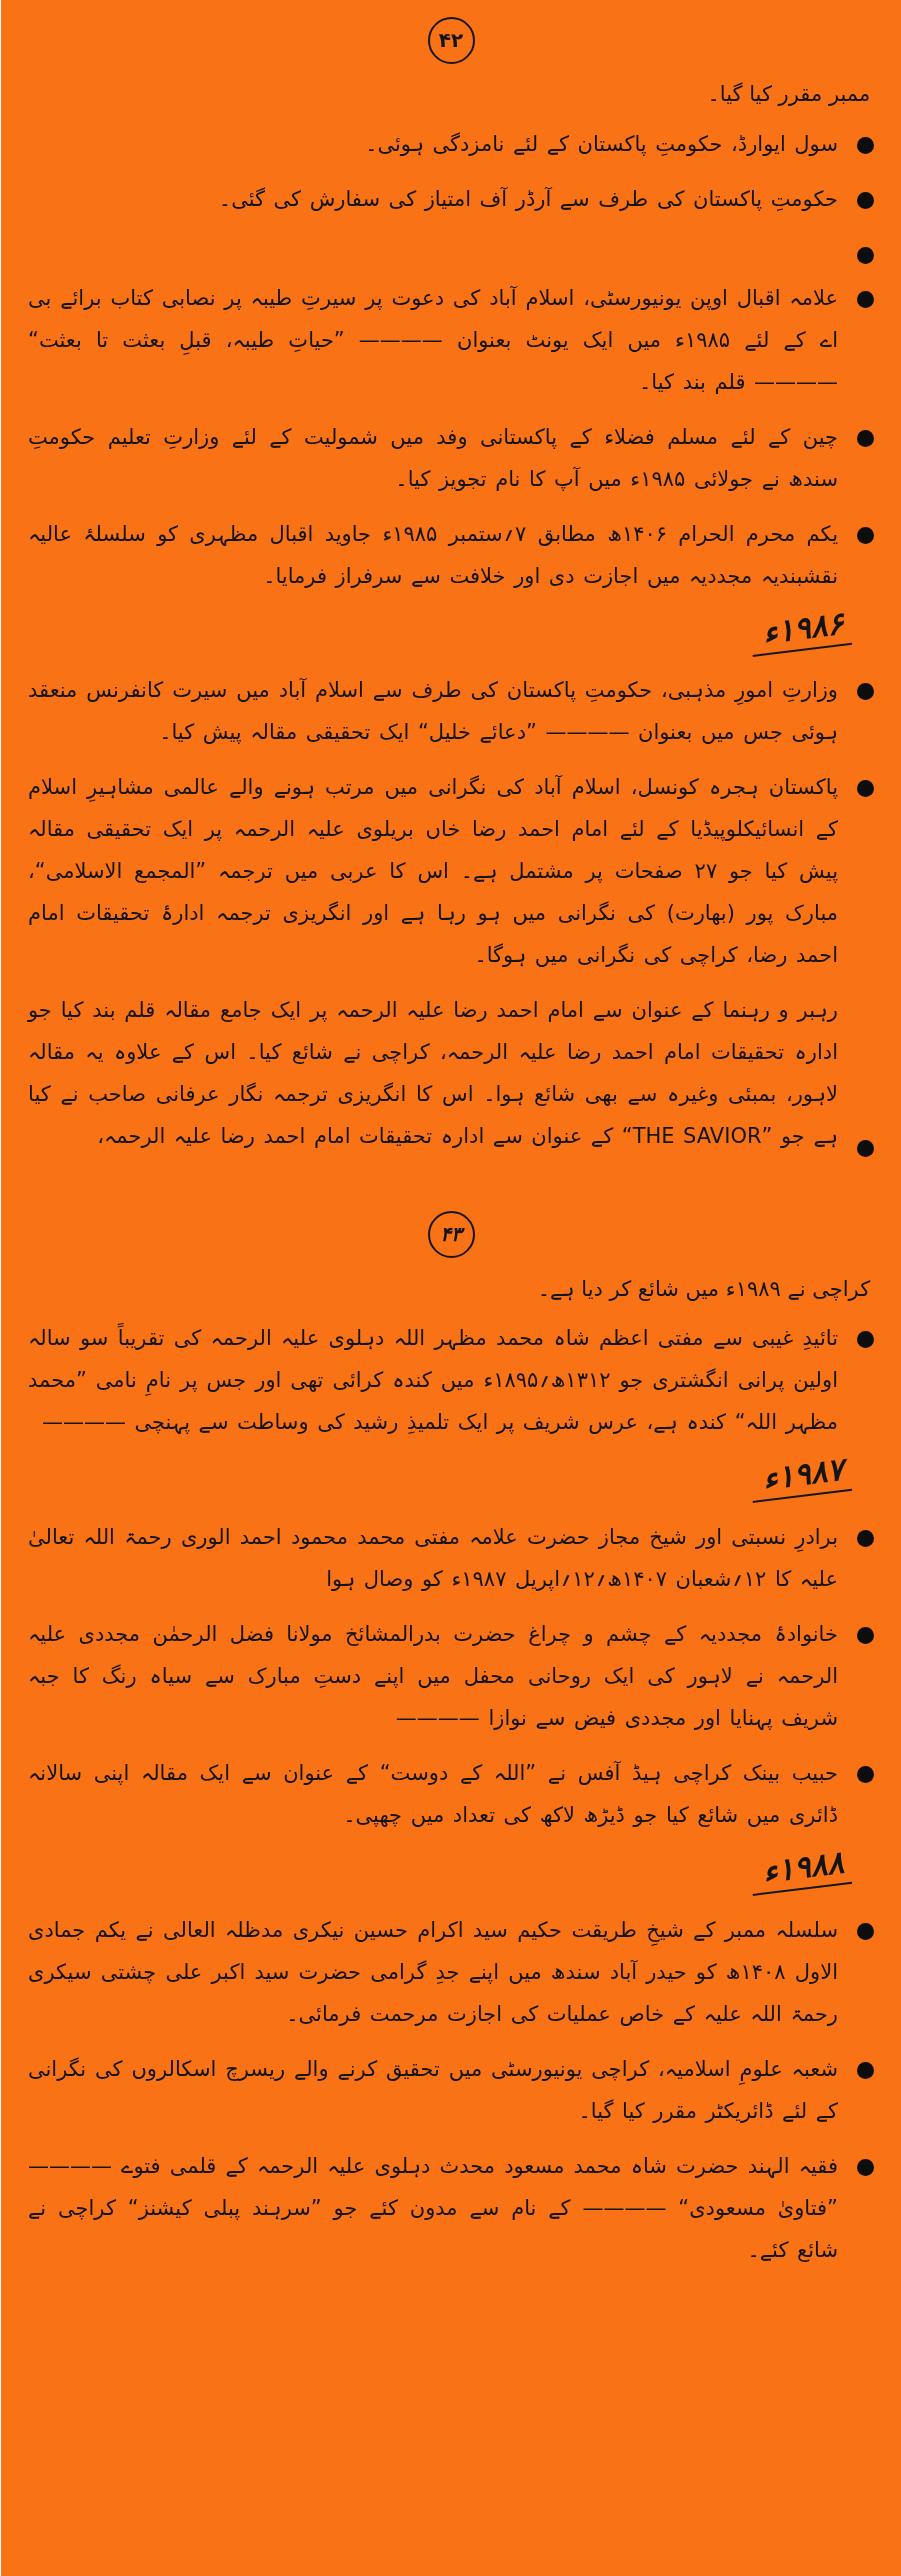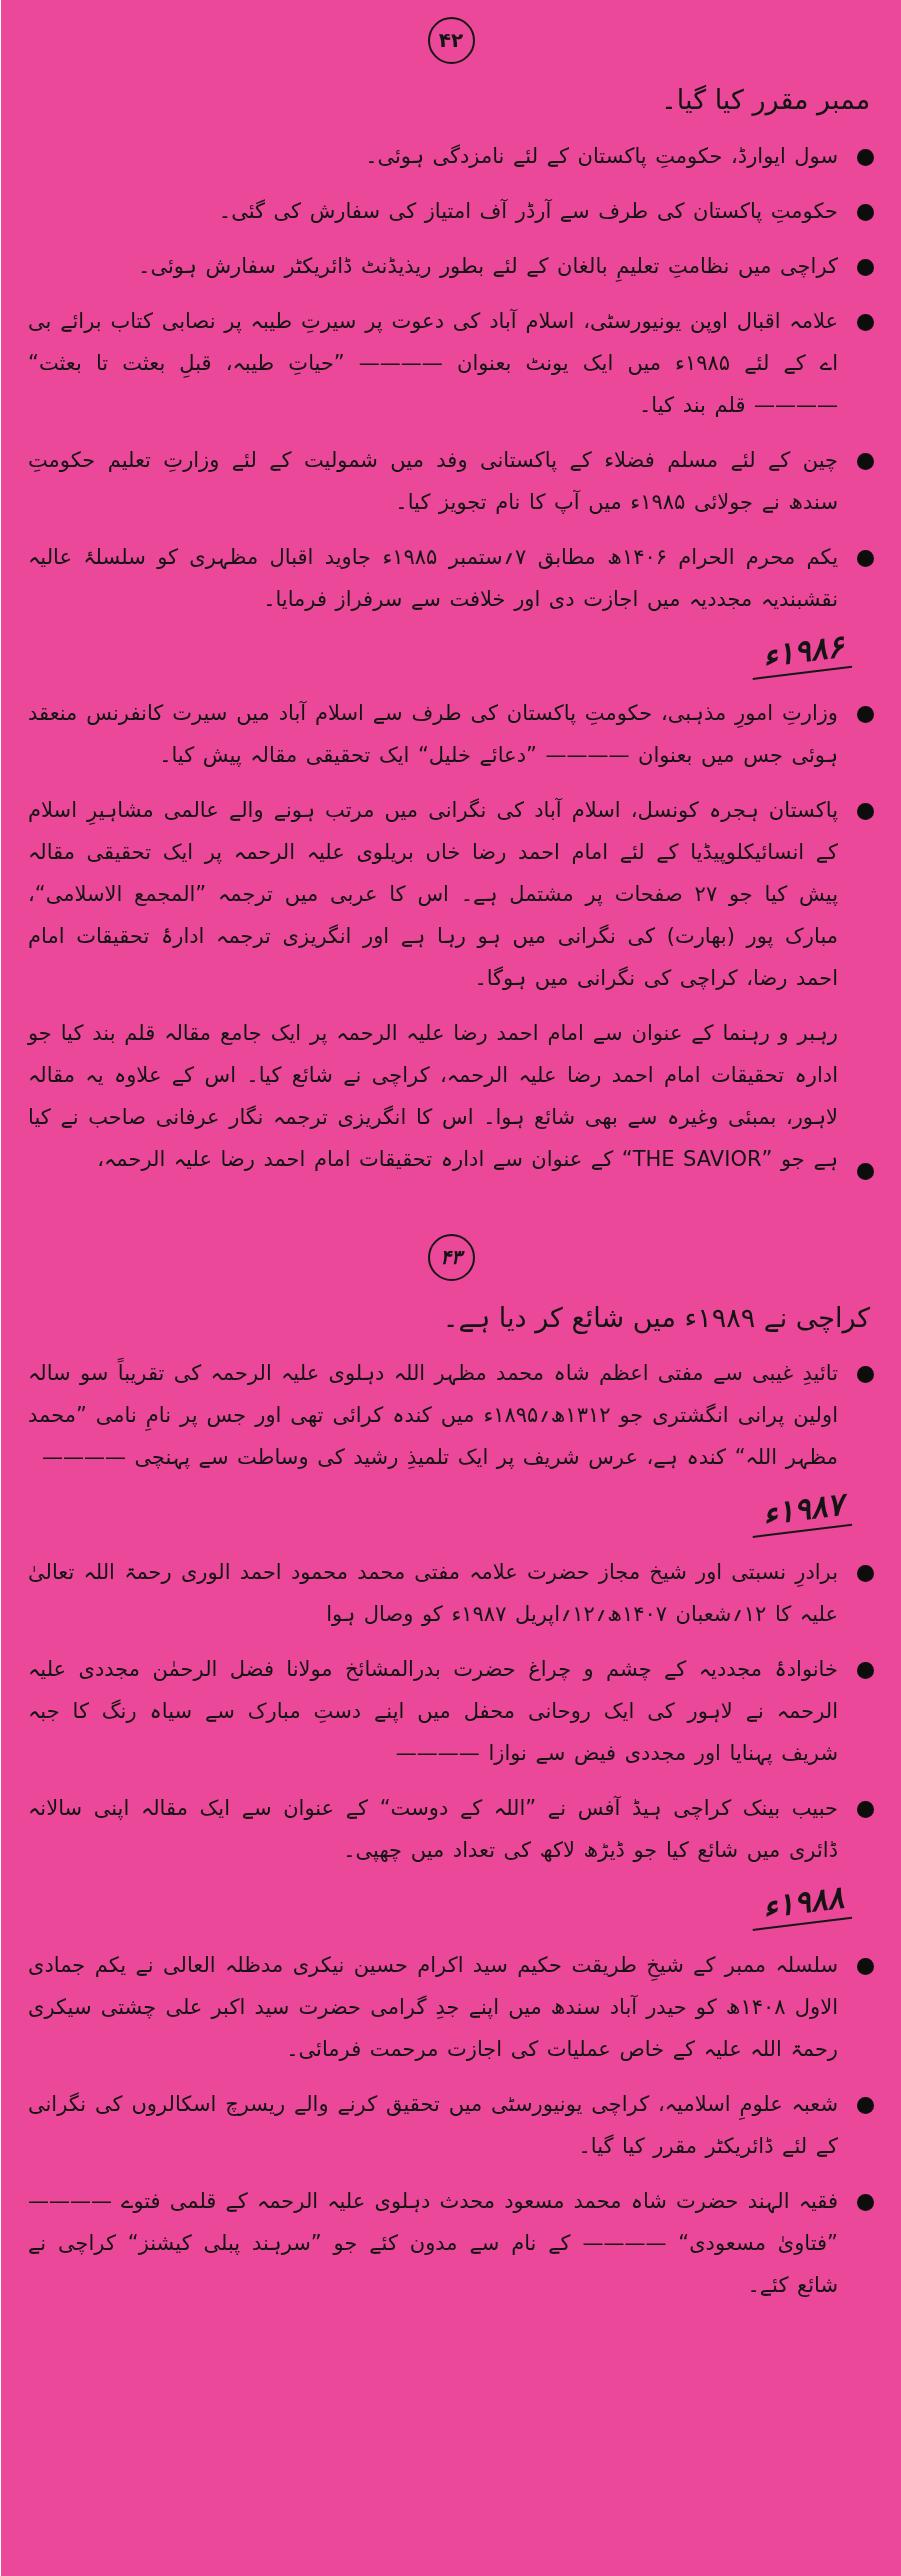--- a/index.html
+++ b/index.html
@@ -13,21 +13,21 @@
     overflow: hidden;
     font-family: "DejaVu Sans", sans-serif;
     color: #141414;
     direction: rtl;
   }
   .page {
     box-sizing: border-box;
     width: 902px;
     height: 2576px;
     padding: 13px 28px 9.4px 28px;
-    background: #ec4899;
+    background: #f97316;
   }
   
   .pagenum-wrap {
     text-align: center;
     margin: 3.8px 0 9.4px 0;
   }
   .pagenum {
     display: inline-block;
     width: 43px;
     height: 43px;
@@ -35,21 +35,21 @@
     border: 2.3px solid #161616;
     border-radius: 50%;
     font-size: 20px;
     font-weight: bold;
     text-align: center;
   }
   .pagenum-wrap.second { margin-top: 54px; font-style: italic; }
   
   .plain {
     margin: 0 3.8px 7.5px 0;
-    font-size: 27px;
+    font-size: 21px;
     line-height: 2;
     text-align: right;
   }
   
   .bullet-item {
     display: flex;
     align-items: flex-start;
     gap: 19px;
     margin: 0 0 13px 0;
   }
@@ -102,21 +102,20 @@
     <p class="txt">سول ایوارڈ، حکومتِ پاکستان کے لئے نامزدگی ہوئی۔</p>
   </div>
 
   <div class="bullet-item">
     <span class="dot"></span>
     <p class="txt">حکومتِ پاکستان کی طرف سے آرڈر آف امتیاز کی سفارش کی گئی۔</p>
   </div>
 
   <div class="bullet-item">
     <span class="dot"></span>
-    <p class="txt">کراچی میں نظامتِ تعلیمِ بالغان کے لئے بطور ریذیڈنٹ ڈائریکٹر سفارش ہوئی۔</p>
   </div>
 
   <div class="bullet-item">
     <span class="dot"></span>
     <p class="txt">علامہ اقبال اوپن یونیورسٹی، اسلام آباد کی دعوت پر سیرتِ طیبہ پر نصابی کتاب برائے بی اے کے لئے ۱۹۸۵ء میں ایک یونٹ بعنوان ———— ”حیاتِ طیبہ، قبلِ بعثت تا بعثت“ ———— قلم بند کیا۔</p>
   </div>
 
   <div class="bullet-item">
     <span class="dot"></span>
     <p class="txt">چین کے لئے مسلم فضلاء کے پاکستانی وفد میں شمولیت کے لئے وزارتِ تعلیم حکومتِ سندھ نے جولائی ۱۹۸۵ء میں آپ کا نام تجویز کیا۔</p>

